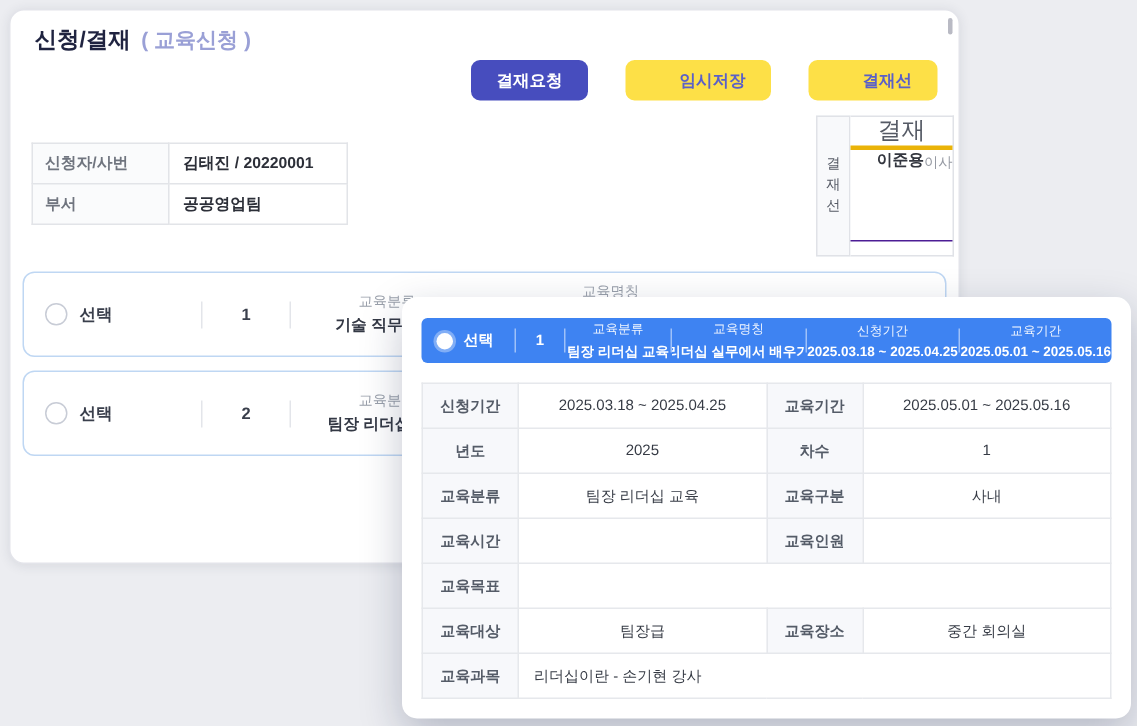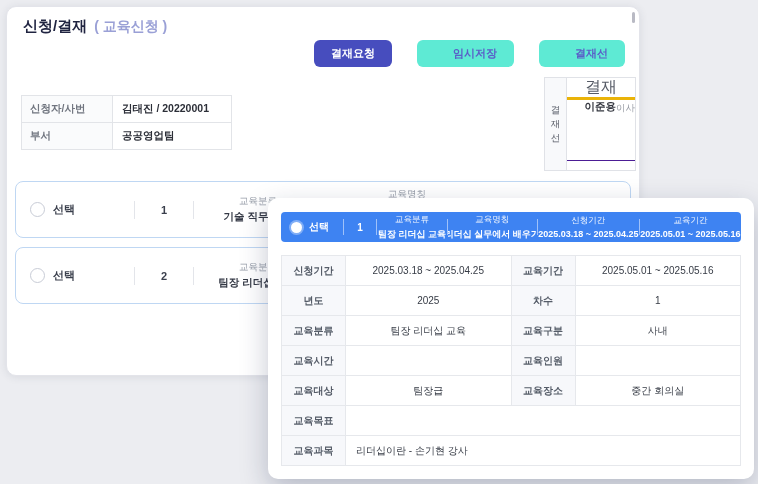--- a/index.html
+++ b/index.html
@@ -11,21 +11,21 @@
     border:1px solid #e3e4ea;border-radius:10px;box-shadow:0 1px 8px rgba(40,45,70,.10);z-index:1;}
   .title-row{position:absolute;left:16px;top:10px;display:flex;align-items:baseline;gap:7px;}
   .title-main{font-size:15px;font-weight:800;color:#1f2340;}
   .title-sub{font-size:14px;font-weight:600;color:#9aa0d6;}
   .mini-scroll{position:absolute;right:4px;top:5px;width:3px;height:11px;border-radius:2px;background:#b9bac4;}
 
   .toolbar{position:absolute;top:33px;right:14px;display:flex;gap:25px;}
   .btn{height:27px;padding:0 17px;border:none;border-radius:6px;font-size:11px;font-weight:700;
     display:flex;align-items:center;cursor:pointer;font-family:inherit;}
   .btn.primary{background:#474dbe;color:#fff;}
-  .btn.soft{background:#5eead4;color:#5a60c8;padding-left:36px;}
+  .btn.soft{background:#fde047;color:#5a60c8;padding-left:36px;}
 
   .info-table{position:absolute;left:14px;top:88px;border-collapse:collapse;}
   .info-table th,.info-table td{border:1px solid #e2e4e8;height:26px;font-size:10.5px;}
   .info-table th{width:74px;background:#fafbfc;color:#70757f;font-weight:600;text-align:left;padding:0 8px;}
   .info-table td{width:100px;color:#2c2f38;font-weight:600;text-align:left;padding:0 9px;}
 
   .approval-box{position:absolute;left:537px;top:70px;width:92px;height:94px;display:flex;}
   .appr-vlabel{width:17px;border:1px solid #e0e2e7;background:#f8f9fb;display:flex;align-items:center;
     justify-content:center;text-align:center;font-size:9.5px;color:#555a65;line-height:1.5;
     word-break:break-all;padding:0 2px;}
@@ -217,30 +217,30 @@
           <th>교육구분</th>
           <td>사내</td>
         </tr>
         <tr>
           <th>교육시간</th>
           <td></td>
           <th>교육인원</th>
           <td></td>
         </tr>
         <tr>
+          <th>교육목표</th>
+          <td class="left" colspan="3"></td>
+        </tr>
+        <tr>
           <th>교육대상</th>
           <td>팀장급</td>
           <th>교육장소</th>
           <td>중간 회의실</td>
         </tr>
         <tr>
-          <th>교육목표</th>
-          <td class="left" colspan="3"></td>
-        </tr>
-        <tr>
           <th>교육과목</th>
           <td class="left" colspan="3">리더십이란 - 손기현 강사</td>
         </tr>
       </tbody>
     </table>
 
   </div>
 </div>
 
 </body></html>

